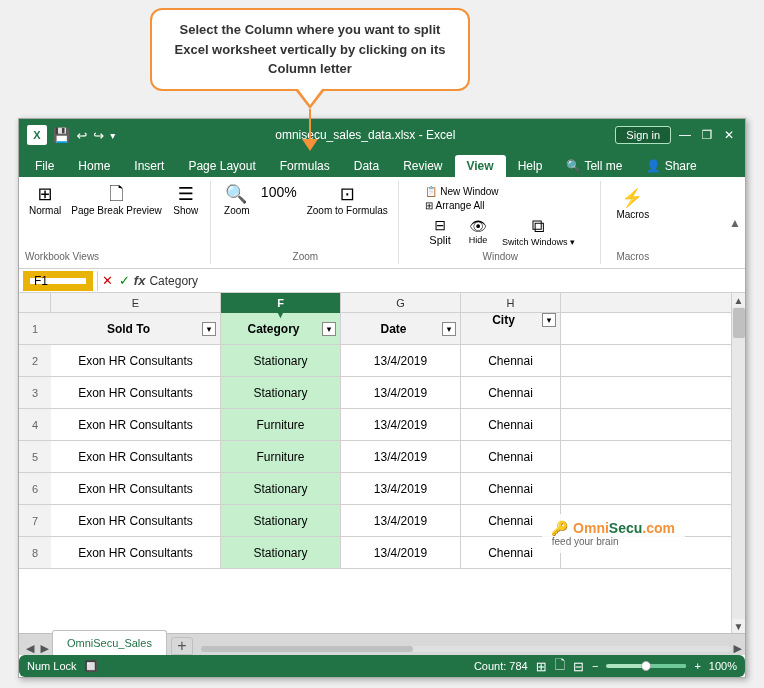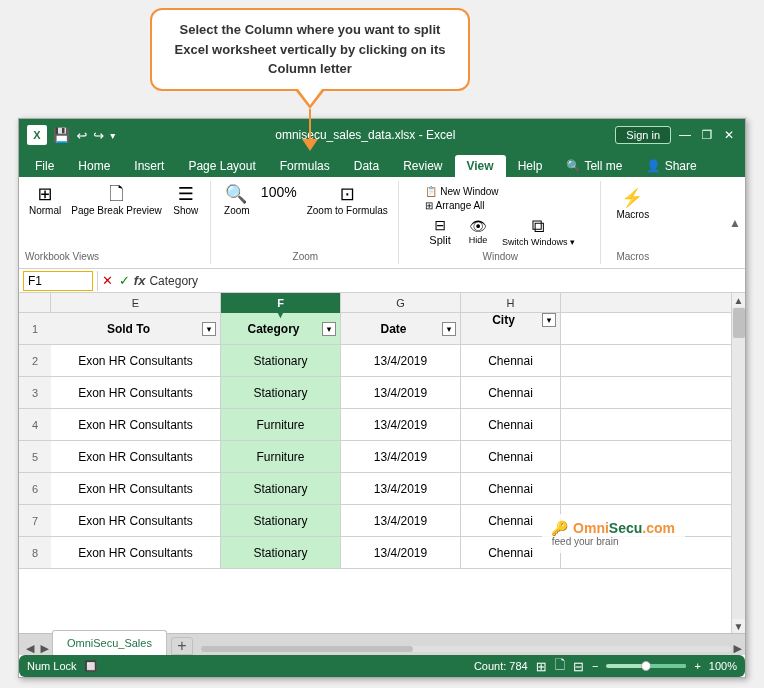--- a/index.html
+++ b/index.html
@@ -213,21 +213,21 @@
       display: flex;
       align-items: center;
       height: 24px;
       border-bottom: 1px solid #d0d0d0;
       padding: 0 4px;
       gap: 4px;
       flex-shrink: 0;
     }
     .cell-ref-box {
       width: 70px;
-      border: 1px solid #eab308;
+      border: 7px solid #eab308;
       height: 20px;
       display: flex;
       align-items: center;
       padding: 0 4px;
       font-size: 12px;
     }
     .formula-divider {
       height: 20px;
       width: 1px;
       background: #d0d0d0;

